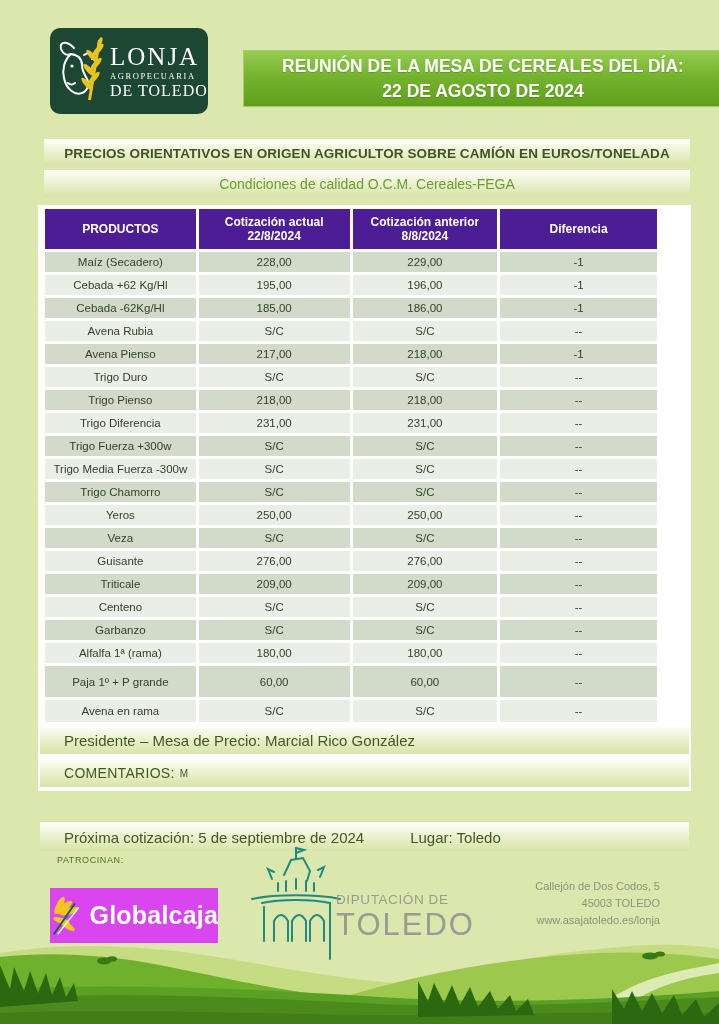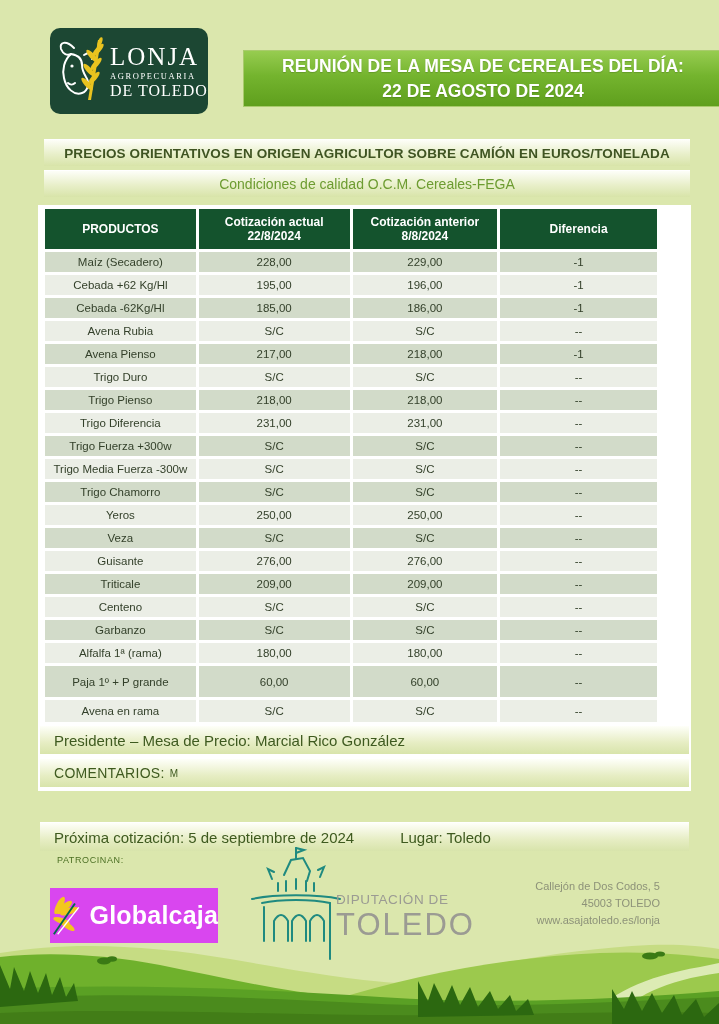--- a/index.html
+++ b/index.html
@@ -28,33 +28,33 @@
     background:linear-gradient(180deg,#fdfef8 0%,#e8efc9 55%,#d8e4a9 100%);
     border-top:1px solid #ffffff;
     display:flex; align-items:center; justify-content:center; }
   .subbar1 { top:139px; color:#3f5422; font-weight:bold; font-size:13.5px; letter-spacing:.1px; }
   .subbar2 { top:170px; color:#6d9c31; font-size:14px; }
 
   
   .panel { position:absolute; left:38px; top:205px; width:653px; height:586px; background:#ffffff; z-index:2; }
   table { border-collapse:separate; border-spacing:3px; margin:1px 0 0 4px;
     width:618px; table-layout:fixed; }
-  thead th { background:#14532d; color:#fff; font-size:12px; font-weight:bold;
+  thead th { background:#4c1d95; color:#fff; font-size:12px; font-weight:bold;
     height:40px; line-height:14px; vertical-align:middle; }
   tbody td { font-size:11.5px; color:#33402a; text-align:center; height:20px; vertical-align:middle; }
   tbody tr:nth-child(odd) td { background:#d2dbc9; }
   tbody tr:nth-child(even) td { background:#ebeee6; }
   tbody tr.tall td { height:31px; }
   tbody tr.lastrow td { height:22px; }
 
   
   .bar { position:absolute; left:40px; width:649px; height:29px;
     background:linear-gradient(180deg,#fefff9 0%,#e6edc3 60%,#d8e4ab 100%);
     border-top:1px solid #ffffff;
-    display:flex; align-items:center; padding-left:14px;
+    display:flex; align-items:center; padding-left:24px;
     color:#3e5a1f; font-size:15px; z-index:3; }
   .bar-presidente { top:725px; }
   .bar-comentarios { top:758px; }
   .bar-comentarios .cm-label { font-size:14px; letter-spacing:.3px; }
   .bar-comentarios .cm-value { font-size:10px; margin-left:5px; }
   .bar-proxima { top:822px; }
   .bar-proxima .lugar { margin-left:46px; }
 
   .patrocinan { position:absolute; left:57px; top:855px; font-size:9px; font-weight:normal;
     letter-spacing:.6px; color:#4c7024; z-index:4; }

